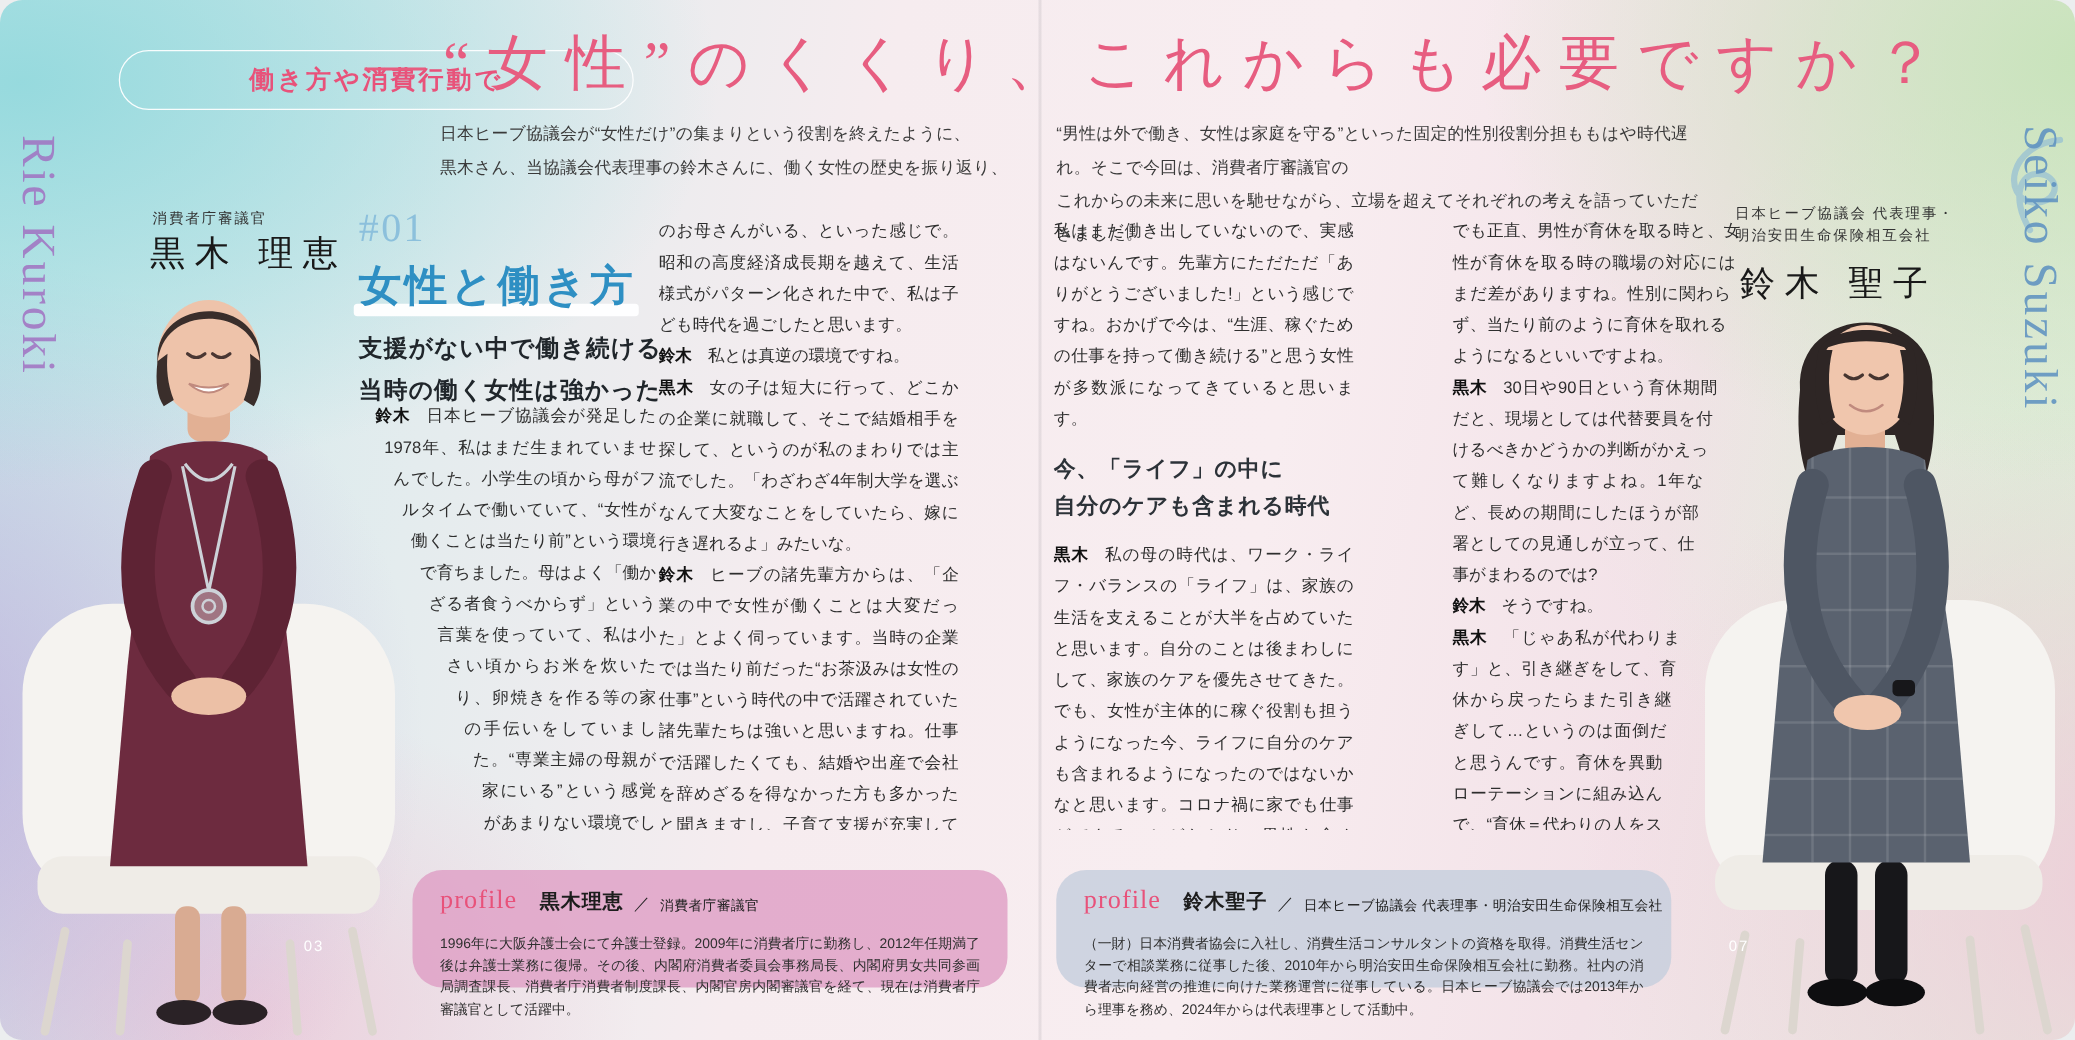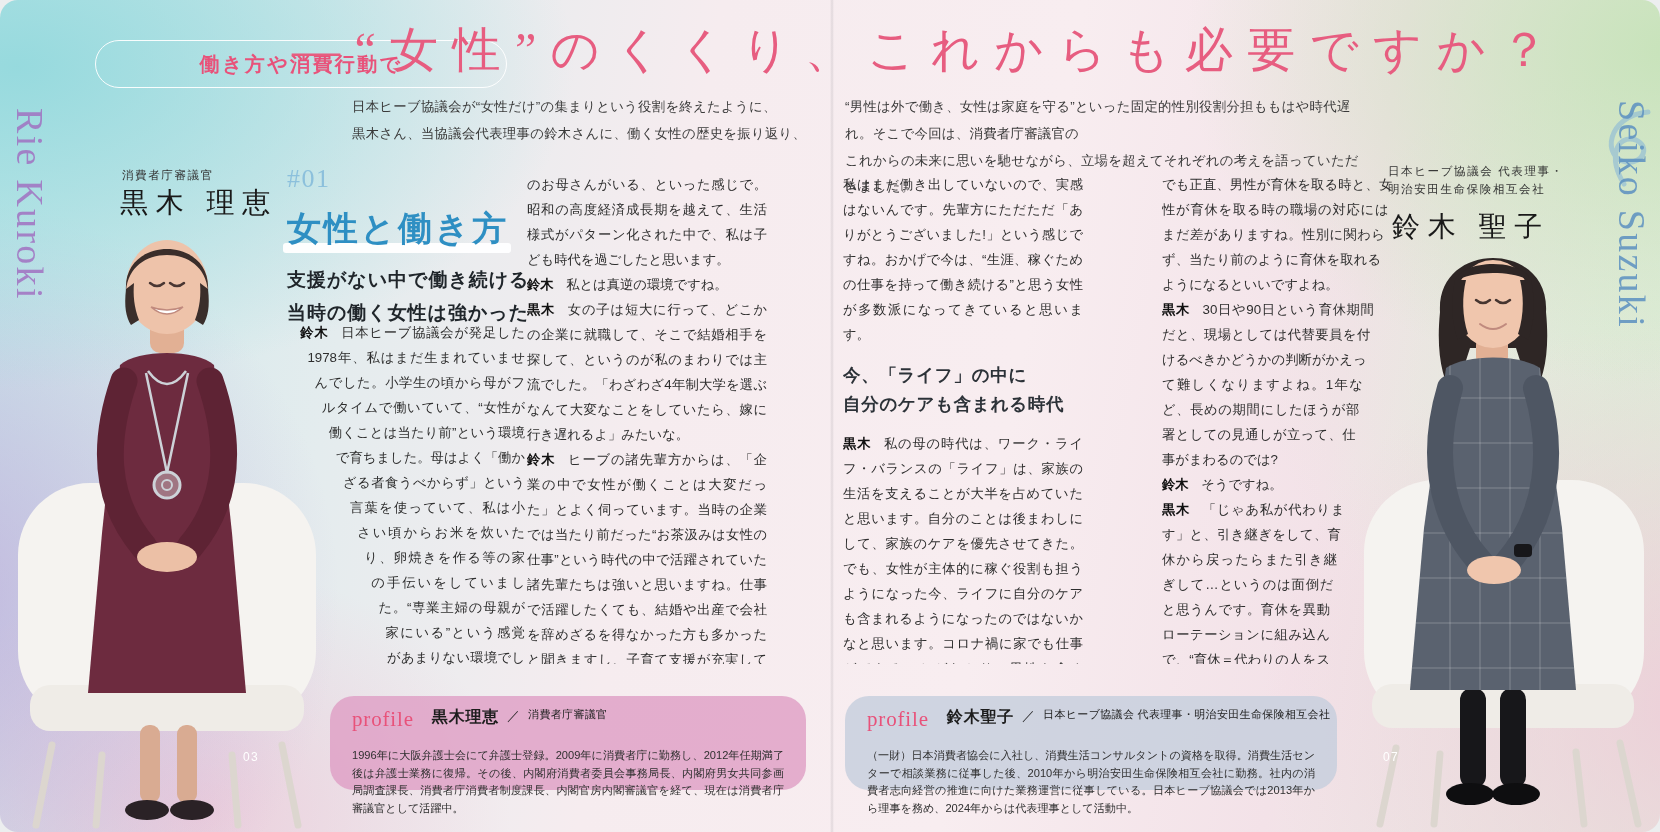--- a/index.html
+++ b/index.html
@@ -43,21 +43,21 @@
   .vname-left{left:8px;top:108px;color:rgba(160,108,192,0.82);}
   .vname-right{right:6px;top:100px;color:rgba(94,146,192,0.88);}
   
   .person-title{font-size:11.5px;letter-spacing:0.14em;color:#333;line-height:1.6;}
   .person-name{font-family:var(--serif);font-size:28px;letter-spacing:0.28em;color:#191919;white-space:nowrap;}
   .kuroki-title{left:122px;top:166px;}
   .kuroki-name{left:120px;top:184px;}
   .suzuki-title{left:1388px;top:162px;white-space:pre-line;}
   .suzuki-name{left:1392px;top:208px;}
   
-  .art-number{left:287px;top:164px;font-family:var(--serif);font-size:26px;color:#8cc0dc;letter-spacing:0.06em;}
+  .art-number{left:287px;top:164px;font-family:var(--serif);font-size:32px;color:#8cc0dc;letter-spacing:0.06em;}
   .headline-bar{left:283px;top:243px;width:228px;height:10px;background:rgba(255,255,255,0.95);border-radius:3px;}
   .art-headline{left:287px;top:206px;font-family:var(--serif);font-weight:700;font-size:34px;color:#2e8fc3;letter-spacing:0.08em;white-space:nowrap;text-align:center;}
   .art-subhead{left:287px;top:264px;width:250px;font-size:19px;font-weight:700;line-height:1.72;letter-spacing:0.05em;color:#20262b;white-space:pre-line;}
   
   .col{width:240px;font-size:13.3px;line-height:25px;text-align:justify;color:#2e2e2e;overflow:hidden;}
   .col p{margin:0;}
   .col1{left:287px;top:320px;width:238px;height:350px;}
   .col2{left:527px;top:172px;height:492px;}
   .col3{left:843px;top:172px;height:492px;}
   .col4{left:1162px;top:172px;height:492px;}
@@ -66,21 +66,21 @@
   .mid-heading{font-size:17.5px;font-weight:700;line-height:1.65;letter-spacing:0.04em;color:#2c3238;margin:14px 0 12px 0 !important;white-space:pre-line;text-align:left;}
   .wrap-spacer-l{float:left;width:100px;height:112px;margin-top:240px;shape-outside:polygon(0 0,100% 100%,0 100%);shape-margin:6px;}
   .wrap-spacer-r{float:right;width:72px;height:240px;margin-top:250px;shape-outside:polygon(100% 0,100% 100%,0 100%);shape-margin:6px;}
   
   .gutter{left:830px;top:0;width:4px;height:100%;
     background:linear-gradient(to right,rgba(90,90,100,0),rgba(90,90,100,0.14),rgba(90,90,100,0));}
   
   .profile-box{border-radius:24px;padding:11px 22px 10px 22px;box-sizing:border-box;}
   .profile-left{left:330px;top:696px;width:476px;height:94px;background:rgba(222,157,196,0.80);}
   .profile-right{left:845px;top:696px;width:492px;height:94px;background:rgba(198,206,221,0.82);}
-  .profile-head{display:flex;align-items:flex-start;gap:8px;white-space:nowrap;}
+  .profile-head{display:flex;align-items:flex-end;gap:8px;white-space:nowrap;}
   .profile-word{font-family:var(--serif);font-size:21px;color:#e8527a;letter-spacing:0.04em;margin-right:10px;}
   .profile-name{font-size:16px;font-weight:700;color:#1d1d1d;letter-spacing:0.05em;}
   .profile-sep{font-size:13px;color:#1d1d1d;}
   .profile-role{font-size:11px;color:#222;letter-spacing:0.03em;}
   .profile-bio{margin-top:15px;font-size:11.1px;line-height:1.58;text-align:justify;color:#2f2f2f;}
   
   .pg{top:750px;font-size:12px;color:#fff;letter-spacing:0.12em;}
   .pg-left{left:243px;}
   .pg-right{left:1383px;}
   

